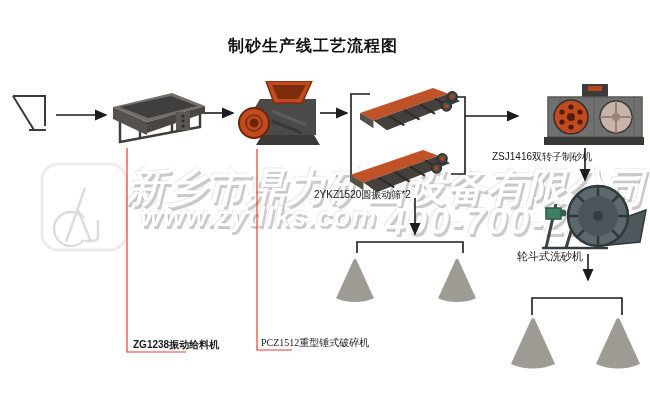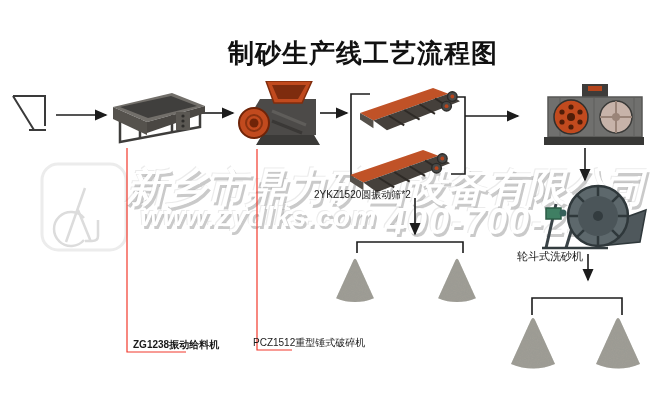--- a/index.html
+++ b/index.html
@@ -1,19 +1,19 @@
 <!DOCTYPE html>
 <html><head>
 <meta charset="utf-8">
 <style>
   html,body{margin:0;padding:0;background:#fff;}
   .stage{position:relative;width:650px;height:403px;background:#ffffff;overflow:hidden;
          font-family:"Liberation Sans",sans-serif;}
   .abs{position:absolute;}
-  .title{font-size:26px;font-weight:700;color:#111;letter-spacing:1px;z-index:6;font-family:Liberation Serif, serif;}
+  .title{font-size:16px;font-weight:700;color:#111;letter-spacing:1px;z-index:6;font-family:Liberation Serif, serif;}
   .mlabel{font-size:10px;color:#1a1a1a;z-index:6;white-space:nowrap;}
   .wm{color:#ffffff;font-weight:700;font-style:italic;white-space:nowrap;z-index:1;
       text-shadow:2px 3px 0 rgba(150,150,150,0.50), -1px -1px 0 rgba(190,190,190,0.30);}
   .wm-company{font-size:40px;letter-spacing:0px;}
   .wm-site{font-size:28px;letter-spacing:1px;}
   .wm-phone{font-size:36px;letter-spacing:2px;}
   svg{display:block;}
   .z2{z-index:2;} .z3{z-index:3;} .z4{z-index:4;}
 </style>
 </head>
@@ -182,17 +182,18 @@
       </g>
       <circle cx="60" cy="32" r="5" fill="#333c3f"></circle>
       <rect x="8" y="24" width="15" height="11" fill="#3f7f63" stroke="#2c5c47" stroke-width="1.5"></rect>
       <circle cx="25" cy="29" r="3.5" fill="#35605a"></circle>
     </g>
   </svg>
 
   <div class="abs title" style="left:228px;top:36px;">制砂生产线工艺流程图</div>
 
   <div class="abs mlabel" style="left:133px;top:338px;font-weight:bold;">ZG1238振动给料机</div>
-  <div class="abs mlabel" style="left:253px;top:336px;">PCZ1512重型锤式破碎机</div>
+  <div class="abs mlabel" style="left:261px;top:336px;font-family:Liberation Serif, serif;">PCZ1512重型锤式破碎机</div>
   <div class="abs mlabel" style="left:314px;top:188px;">2YKZ1520圆振动筛*2</div>
+  <div class="abs mlabel" style="left:492px;top:150px;">ZSJ1416双转子制砂机</div>
   <div class="abs mlabel" style="left:517px;top:249px;font-size:11px;">轮斗式洗砂机</div>
 
 </div>
 
 </body></html>

